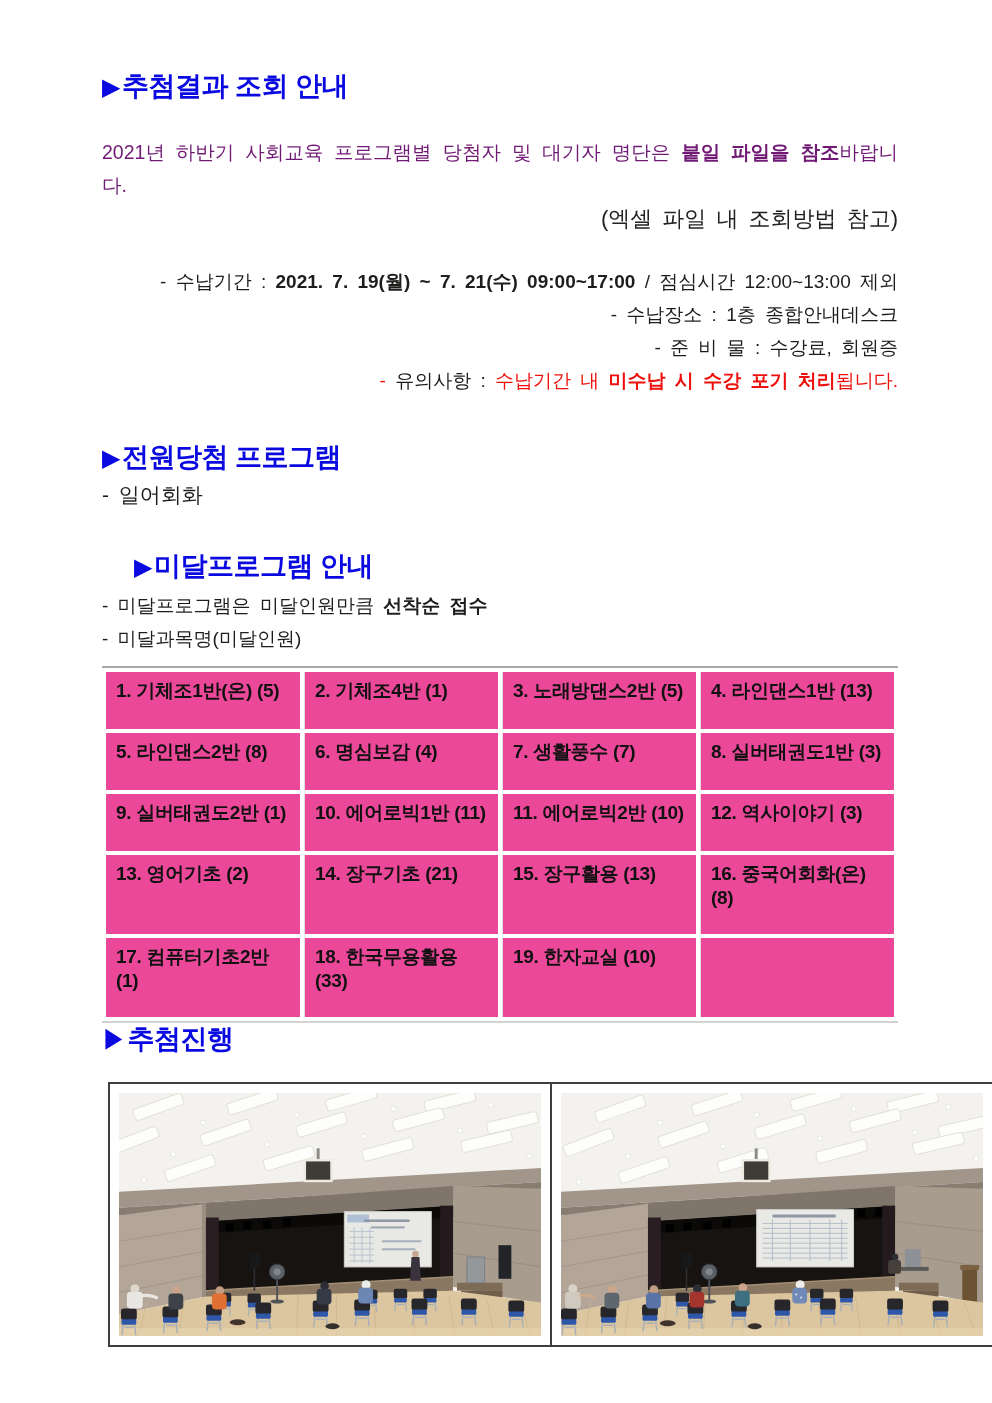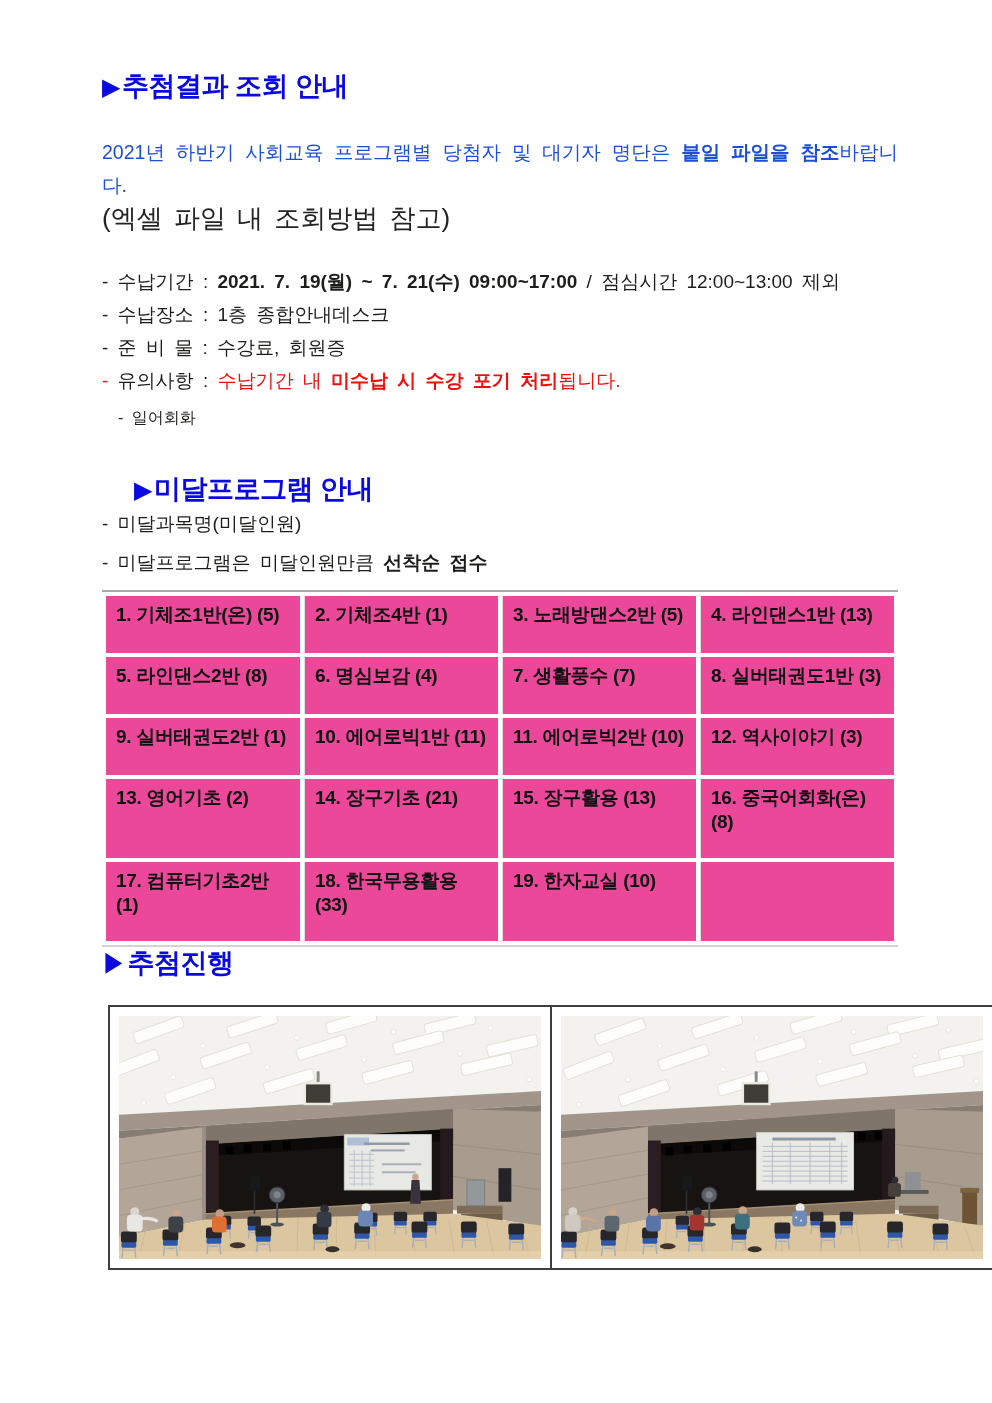--- a/index.html
+++ b/index.html
@@ -6,33 +6,33 @@
   body{font-family:"Liberation Sans","DejaVu Sans",sans-serif;color:#1d1d1b;}
   .page{width:884px;min-height:1403px;margin:0 auto;box-sizing:border-box;
         padding:70px 40px 40px 48px;background:#fff;}
 
   
   .sec-head{margin:0;color:#0a0ae0;font-size:27px;font-weight:bold;
             letter-spacing:-0.5px;line-height:1.2;}
   .sec-head .tri{font-size:24px;margin-right:2px;}
 
   
-  .intro{margin:34px 0 0;color:#1d4ed8;font-size:19.5px;line-height:33px;
+  .intro{margin:34px 0 0;color:#701a75;font-size:19.5px;line-height:33px;
          text-align:justify;word-spacing:5px;}
   .intro .b{font-weight:bold;}
-  .note{margin:0;color:#222;font-size:26px;line-height:33px;word-spacing:4px;}
+  .note{margin:0;color:#222;font-size:22px;line-height:33px;word-spacing:4px;text-align:right;}
 
   
   .dlist{margin:30px 0 0;font-size:19px;line-height:33px;word-spacing:4px;}
-  .dlist p{margin:0;}
+  .dlist p{margin:0;text-align:right;}
   .b{font-weight:bold;}
   .red{color:#ed100d;}
 
   .sec2{margin-top:44px;}
-  .li{margin:6px 16px 0;font-size:16px;line-height:30px;word-spacing:4px;}
+  .li{margin:6px 0 0;font-size:21px;line-height:30px;word-spacing:4px;}
   .sec3{margin-top:40px;padding-left:32px;}
   .li2{margin:8px 0 0;font-size:19px;line-height:31px;word-spacing:4px;}
 
   
   .tblwrap{margin-top:12px;border-top:2px solid #a8a8a6;border-bottom:2px solid #d3d3d1;}
   table.programs{width:100%;border-collapse:separate;border-spacing:4px;table-layout:fixed;}
   table.programs td{background:#ec4899;border-left:1px solid #dededa;
         font-weight:bold;font-size:19px;color:#111;vertical-align:top;
         padding:6px 10px 25px 10px;letter-spacing:-0.3px;}
   table.programs td:first-child{border-left:none;}
@@ -56,25 +56,26 @@
   <p class="intro"><span>2021년 하반기 사회교육 프로그램별 당첨자 및 대기자 명단은 </span><span class="b">붙일 파일을 참조</span><span>바랍니다.</span></p>
   <p class="note">(엑셀 파일 내 조회방법 참고)</p>
 
   <div class="dlist">
     <p><span>- </span><span>수납기간 : </span><span class="b">2021. 7. 19(월) ~ 7. 21(수) 09:00~17:00</span><span> / 점심시간 12:00~13:00 제외</span></p>
     <p><span>- </span><span>수납장소 : 1층 종합안내데스크</span></p>
     <p><span>- </span><span>준 비 물 : 수강료, 회원증</span></p>
     <p><span class="red">- </span><span>유의사항 : </span><span class="red">수납기간 내 </span><span class="red b">미수납 시 수강 포기 처리</span><span class="red">됩니다.</span></p>
   </div>
 
+  <h2 class="sec-head sec2"><span class="tri">▶</span><span>전원당첨 프로그램</span></h2>
   <p class="li"><span>- </span><span>일어회화</span></p>
 
   <h2 class="sec-head sec3"><span class="tri">▶</span><span>미달프로그램 안내</span></h2>
+  <p class="li2"><span>- </span><span>미달프로그램은 미달인원만큼 </span><span class="b">선착순 접수</span></p>
   <p class="li2" style="margin-top:2px"><span>- </span><span>미달과목명(미달인원)</span></p>
-  <p class="li2"><span>- </span><span>미달프로그램은 미달인원만큼 </span><span class="b">선착순 접수</span></p>
 
   <div class="tblwrap">
   <table class="programs">
     <tbody>
       <tr>
         <td>1. 기체조1반(온) (5)</td>
         <td>2. 기체조4반 (1)</td>
         <td>3. 노래방댄스2반 (5)</td>
         <td>4. 라인댄스1반 (13)</td>
       </tr>

